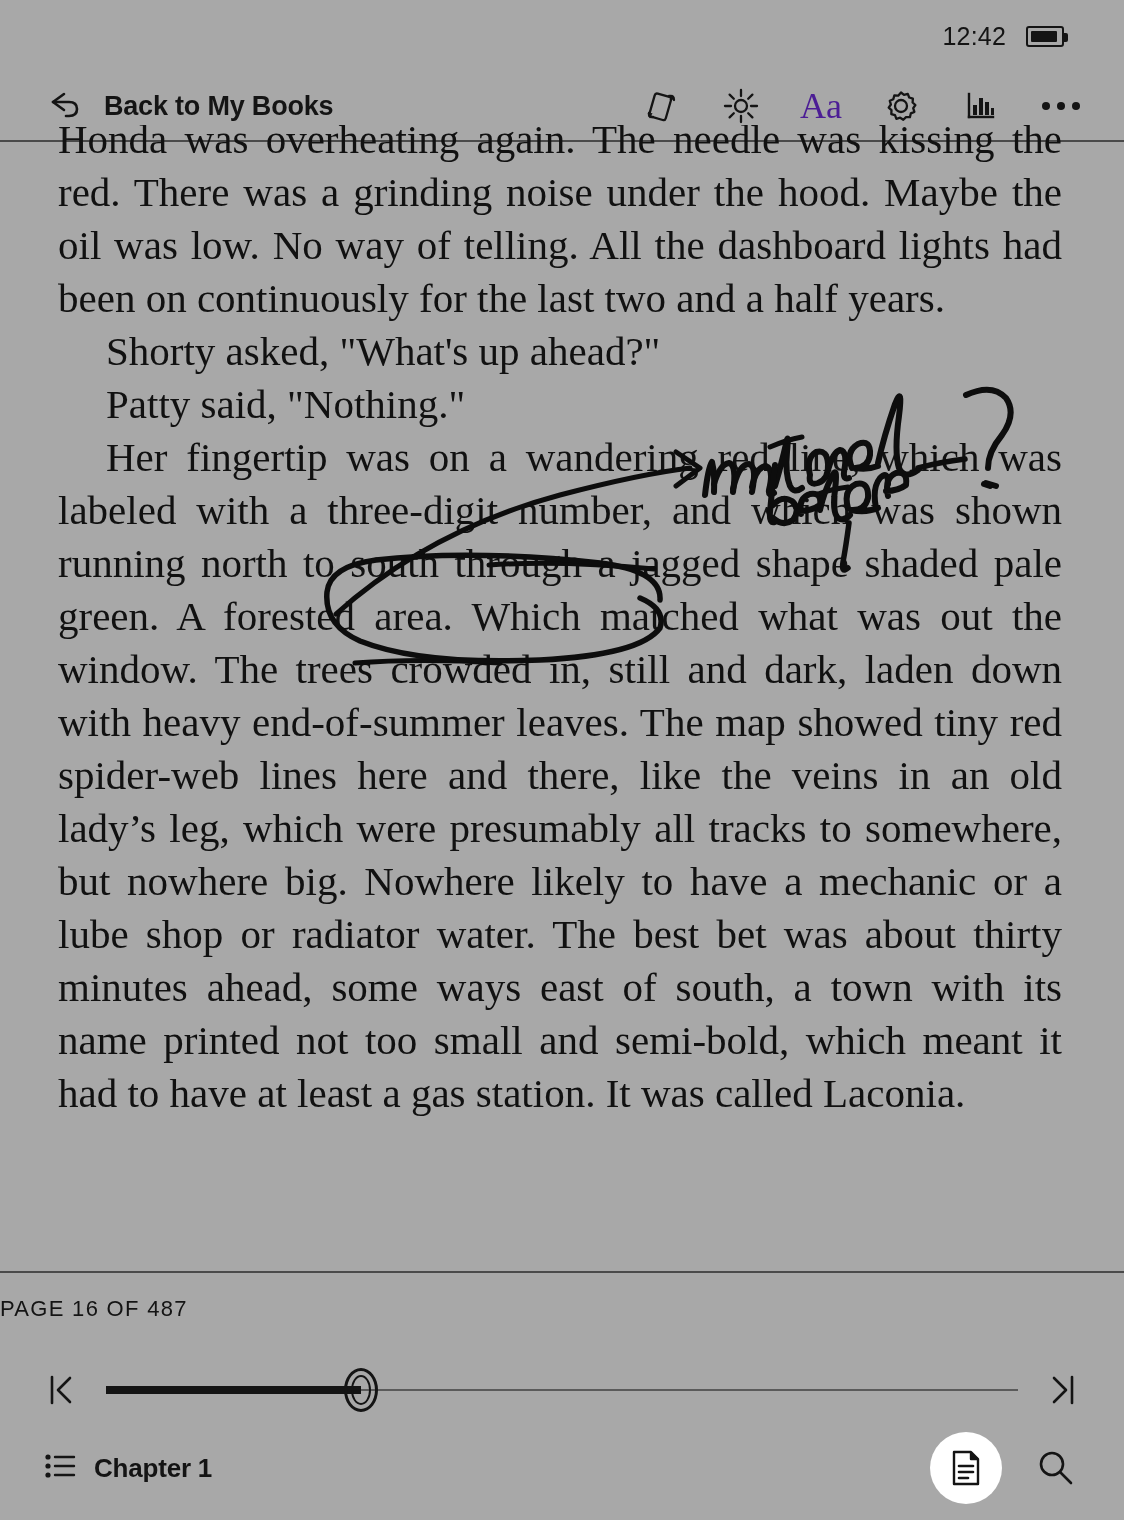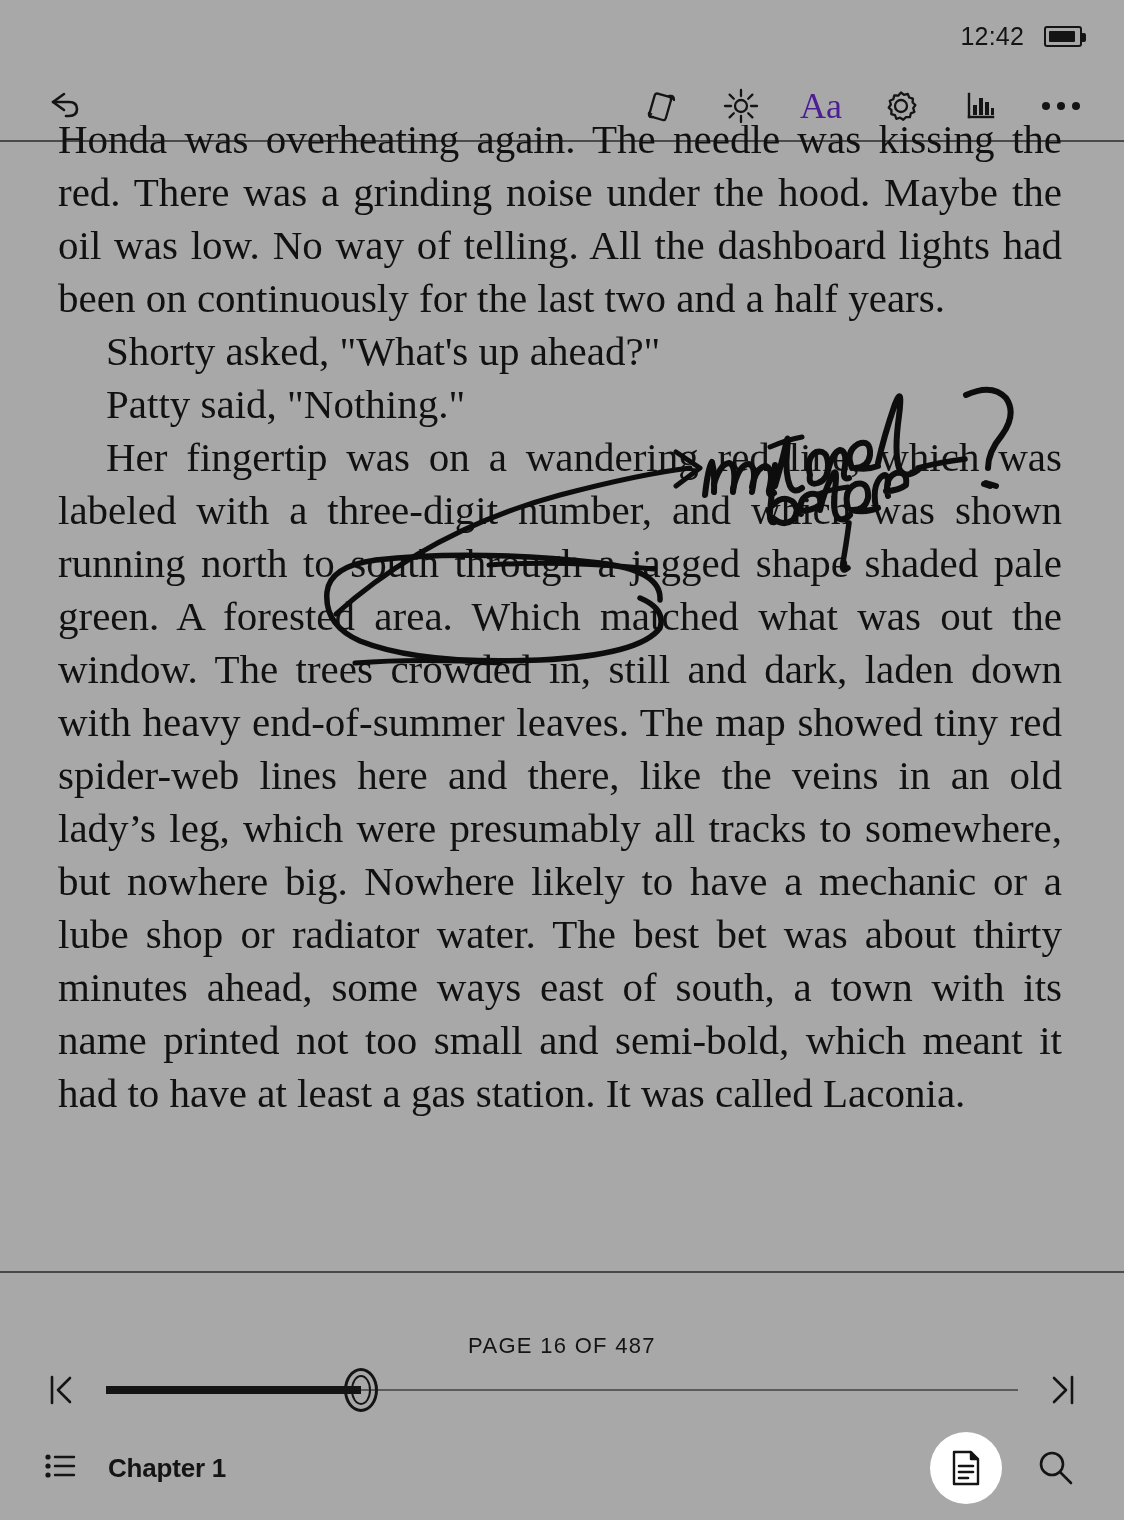--- a/index.html
+++ b/index.html
@@ -19,21 +19,21 @@
 
   
   .status-bar {
     position: absolute;
     top: 0; left: 0;
     width: 1124px;
     height: 72px;
     display: flex;
     align-items: center;
     justify-content: flex-end;
-    padding-right: 42px;
+    padding-right: 60px;
     gap: 20px;
   }
   .status-time {
     font-size: 25px;
     letter-spacing: 0.2px;
     color: #141414;
   }
   .battery {
     position: relative;
     width: 38px;
@@ -156,24 +156,24 @@
     position: absolute;
     top: 0; left: 0;
     width: 1124px;
     height: 1520px;
     pointer-events: none;
   }
 
   
   .page-indicator {
     position: absolute;
-    top: 1333px;
+    top: 1296px;
     left: 0;
     width: 1124px;
-    text-align: center;
+    text-align: left;
     font-size: 22px;
     letter-spacing: 1.3px;
     color: #141414;
   }
 
   .slider-row {
     position: absolute;
     top: 1360px;
     left: 0;
     width: 1124px;
@@ -239,21 +239,21 @@
     top: 1432px;
     left: 0;
     width: 1124px;
     height: 72px;
     display: flex;
     align-items: center;
   }
   .chapter-group {
     display: flex;
     align-items: center;
-    gap: 28px;
+    gap: 14px;
     margin-left: 42px;
     cursor: pointer;
     justify-content: flex-end;
   }
   .chapter-label {
     font-size: 26px;
     font-weight: 600;
     letter-spacing: -0.2px;
     color: #141414;
   }
@@ -295,20 +295,21 @@
 
 <div class="top-bar">
 
   <div class="back-group">
     <span>
       <svg width="42" height="42" viewBox="0 0 42 42">
         <path d="M22 11 L11 19 L22 27" fill="none" stroke="#141414" stroke-width="2.6" stroke-linecap="round" stroke-linejoin="round"></path>
         <path d="M11 19 L27 19 Q35 19 35 26 Q35 33 27 33 L24 33" fill="none" stroke="#141414" stroke-width="2.6" stroke-linecap="round"></path>
       </svg>
     </span>
+    <span class="back-label">Back to My Books</span>
   </div>
 
   <div class="tool-icons">
 
     <span class="tool-icon">
       <svg width="38" height="38" viewBox="0 0 38 38">
         <rect x="10" y="8" width="17" height="24" rx="2.5" fill="none" stroke="#141414" stroke-width="2.3" transform="rotate(16 19 19)"></rect>
         <path d="M27 9 Q32 8 32 13" fill="none" stroke="#141414" stroke-width="2.3" stroke-linecap="round"></path>
         <path d="M30 7.5 L32.5 12.5 L27.5 13" fill="#141414"></path>
         <path d="M11 30 Q6.5 31 7 26" fill="none" stroke="#141414" stroke-width="2.3" stroke-linecap="round"></path>

